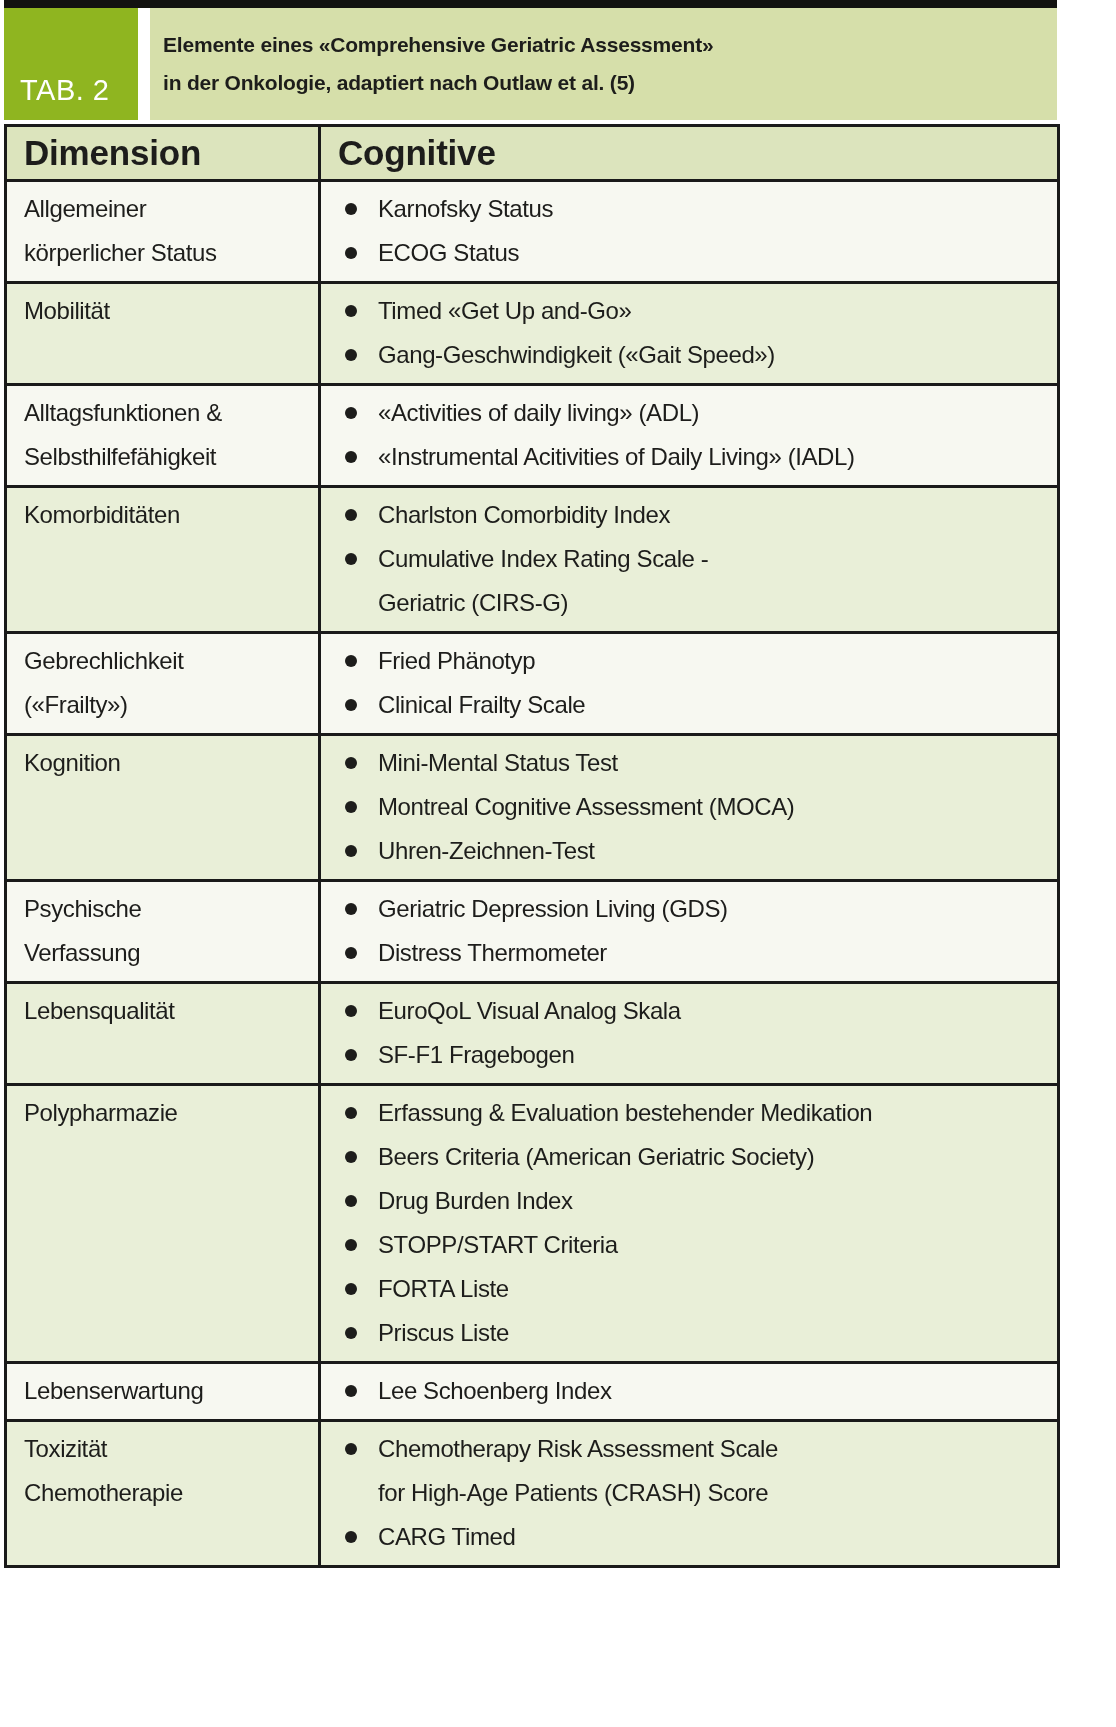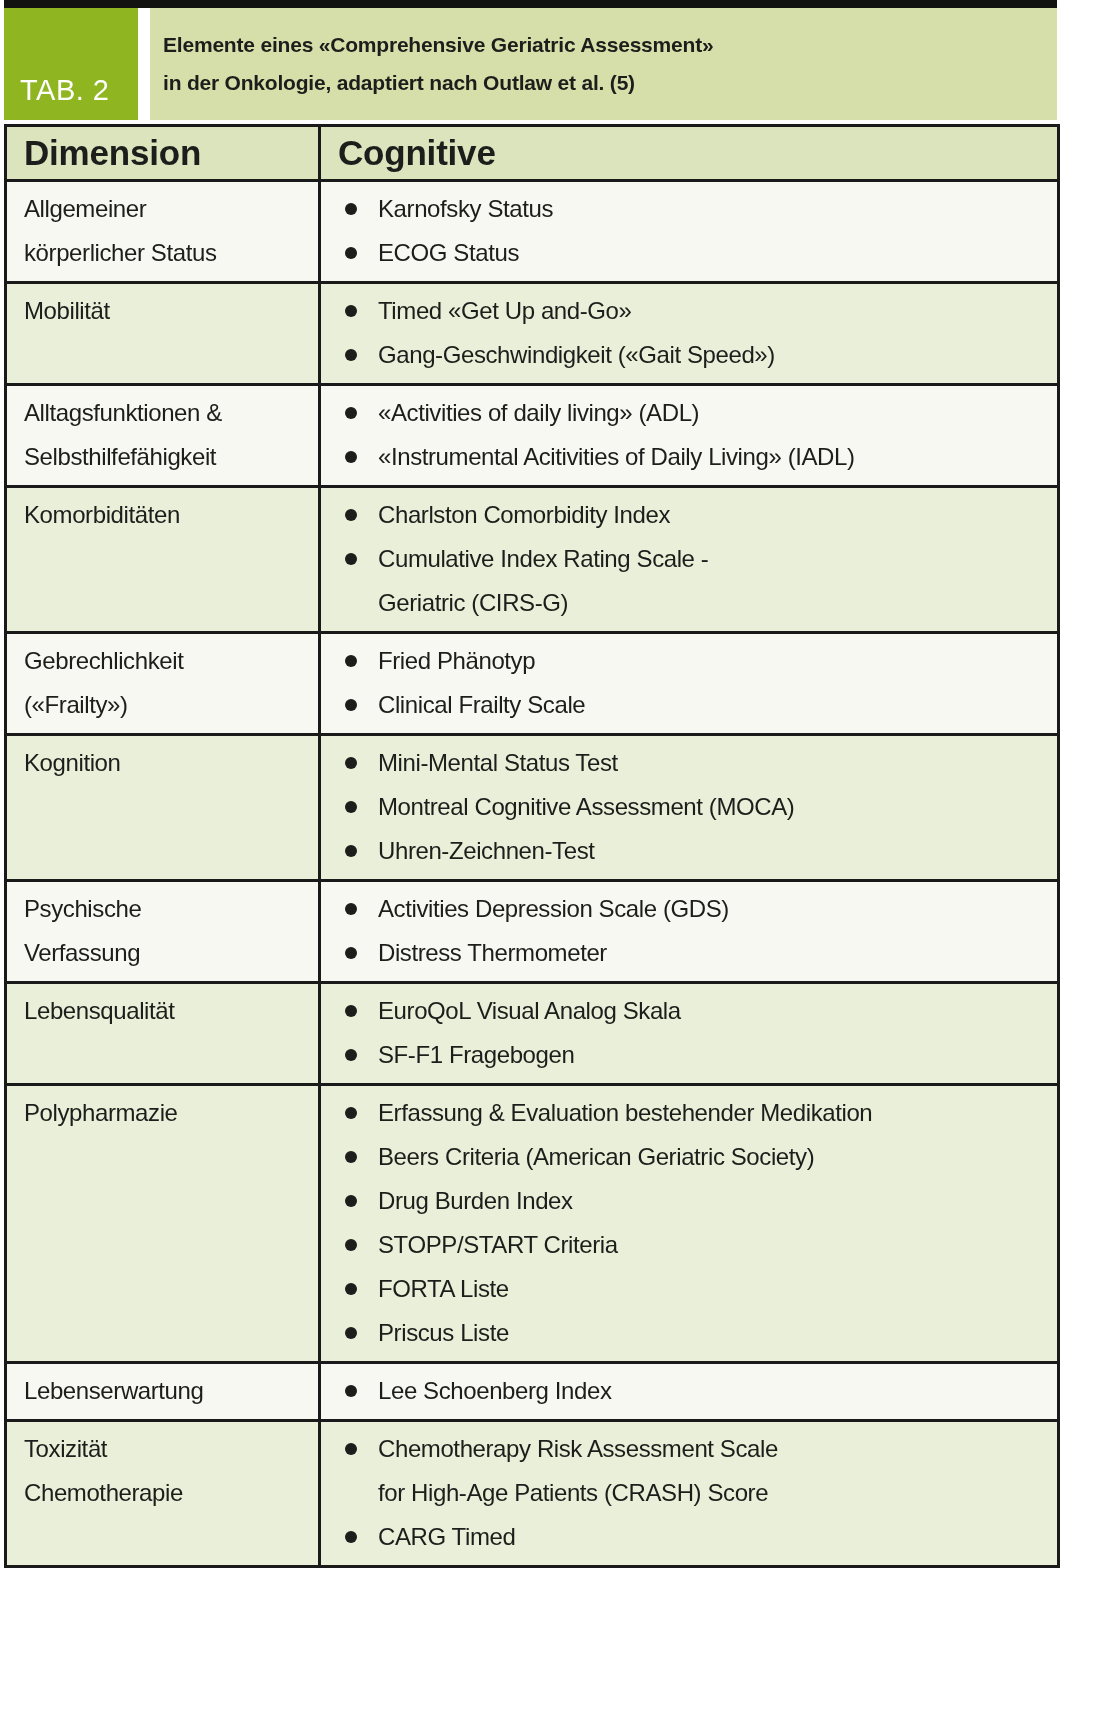--- a/index.html
+++ b/index.html
@@ -263,21 +263,21 @@
         </tr>
         <tr class="white">
           <td class="dim">
             <div class="dim-line">Psychische</div>
             <div class="dim-line">Verfassung</div>
           </td>
           <td class="ex">
             <div class="item">
               <span class="dot"></span>
               <span class="txt">
-                <div class="ex-line">Activities Depression Scale (GDS)</div>
+                <div class="ex-line">Geriatric Depression Living (GDS)</div>
               </span>
             </div>
             <div class="item">
               <span class="dot"></span>
               <span class="txt">
                 <div class="ex-line">Distress Thermometer</div>
               </span>
             </div>
           </td>
         </tr>

